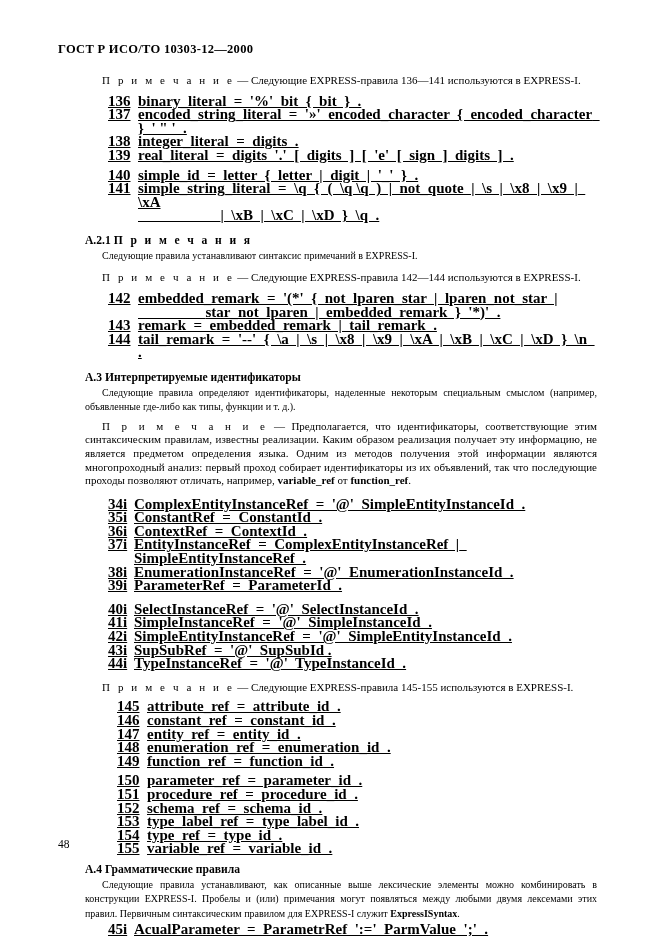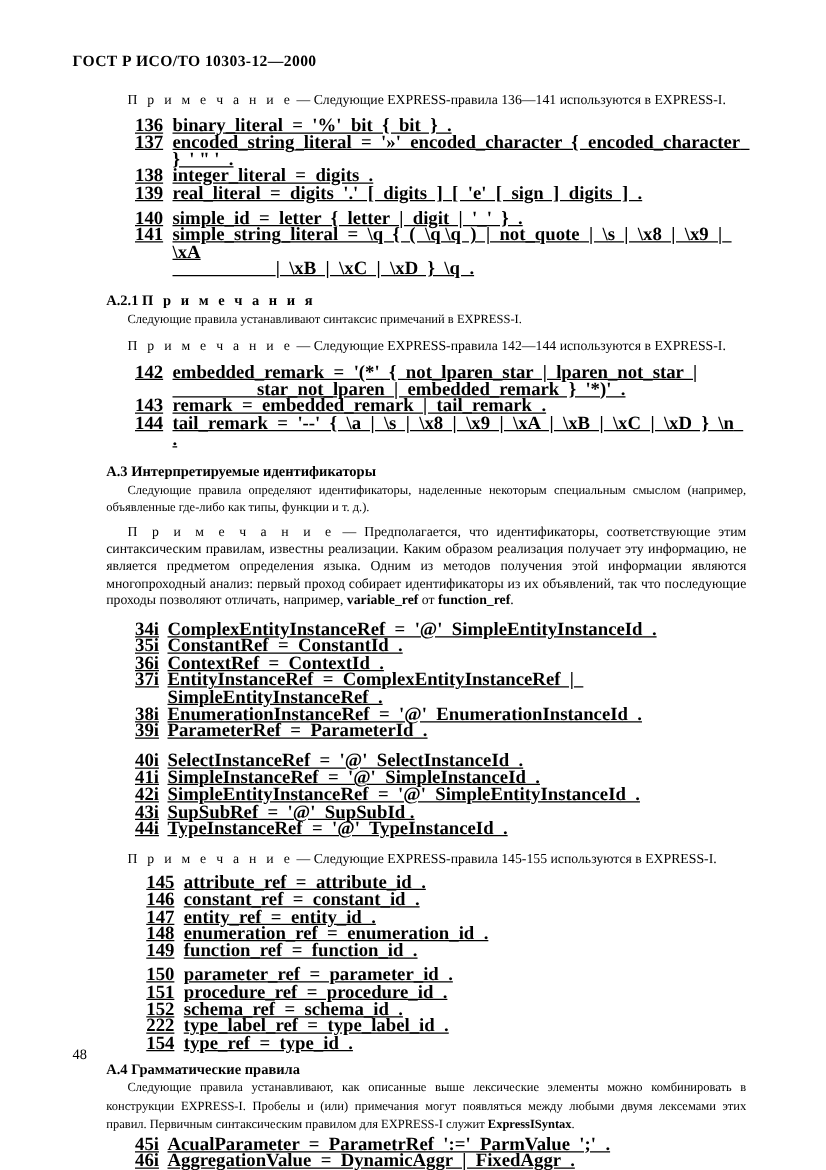--- a/index.html
+++ b/index.html
@@ -189,22 +189,23 @@
         <li><span class="num">148</span><span class="txt">enumeration_ref  =  enumeration_id  .</span></li>
         <li><span class="num">149</span><span class="txt">function_ref  =  function_id  .</span></li>
       </ul>
 
     <div class="gap-sm"></div>
 
     <ul class="rules ind3">
     <li><span class="num">150</span><span class="txt">parameter_ref  =  parameter_id  .</span></li>
         <li><span class="num">151</span><span class="txt">procedure_ref  =  procedure_id  .</span></li>
         <li><span class="num">152</span><span class="txt">schema_ref  =  schema_id  .</span></li>
-        <li><span class="num">222</span><span class="txt">type_label_ref  =  type_label_id  .</span></li>
+        <li><span class="num">153</span><span class="txt">type_label_ref  =  type_label_id  .</span></li>
         <li><span class="num">154</span><span class="txt">type_ref  =  type_id  .</span></li>
+        <li><span class="num">155</span><span class="txt">variable_ref  =  variable_id  .</span></li>
       </ul>
 
     <div class="gap-sm"></div>
 
     <div class="sec-head">А.4 Грамматические правила</div>
     <p class="para"><span>Следующие правила устанавливают, как описанные выше лексические элементы можно комбинировать в конструкции EXPRESS-I. Пробелы и (или) примечания могут появляться между любыми двумя лексемами этих правил. Первичным синтаксическим правилом для EXPRESS-I служит </span><b class="inl">ExpressISyntax</b><span>.</span></p>
 
     <ul class="rules ind1 narrownum">
     <li><span class="num">45i</span><span class="txt">AcualParameter  =  ParametrRef  ':='  ParmValue  ';'  .</span></li>
         <li><span class="num">46i</span><span class="txt">AggregationValue  =  DynamicAggr  |  FixedAggr  .</span></li>

